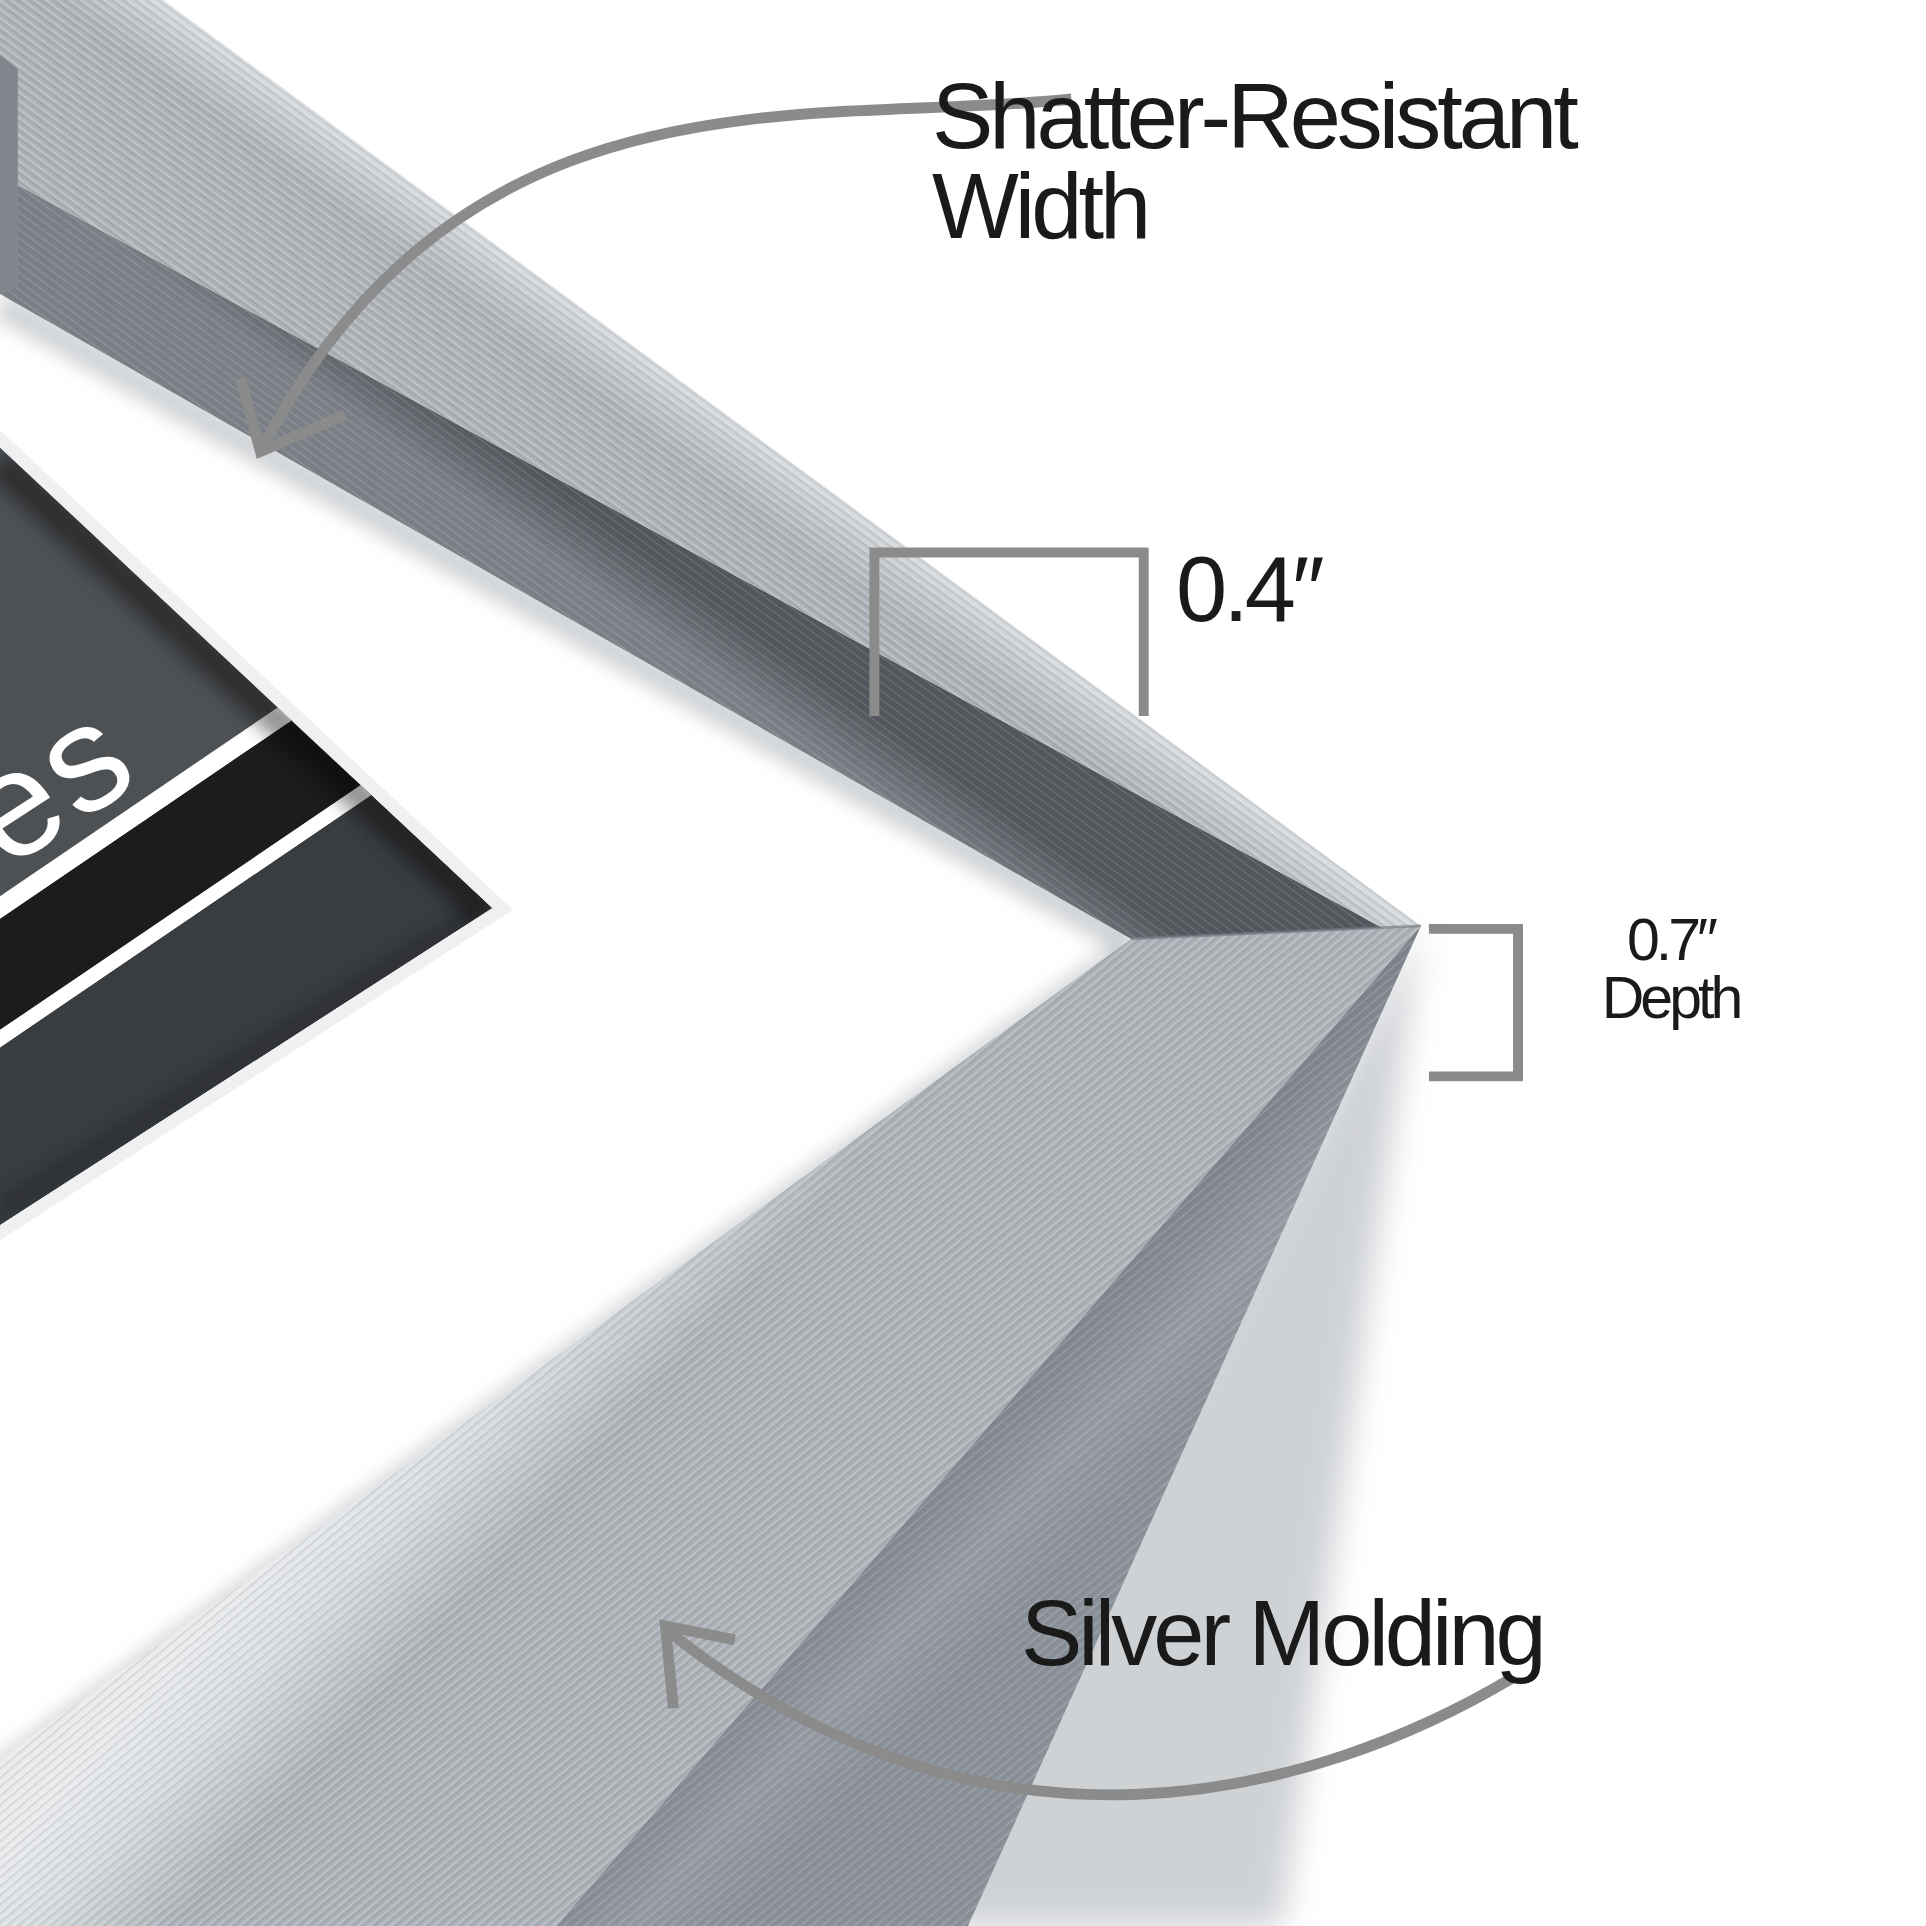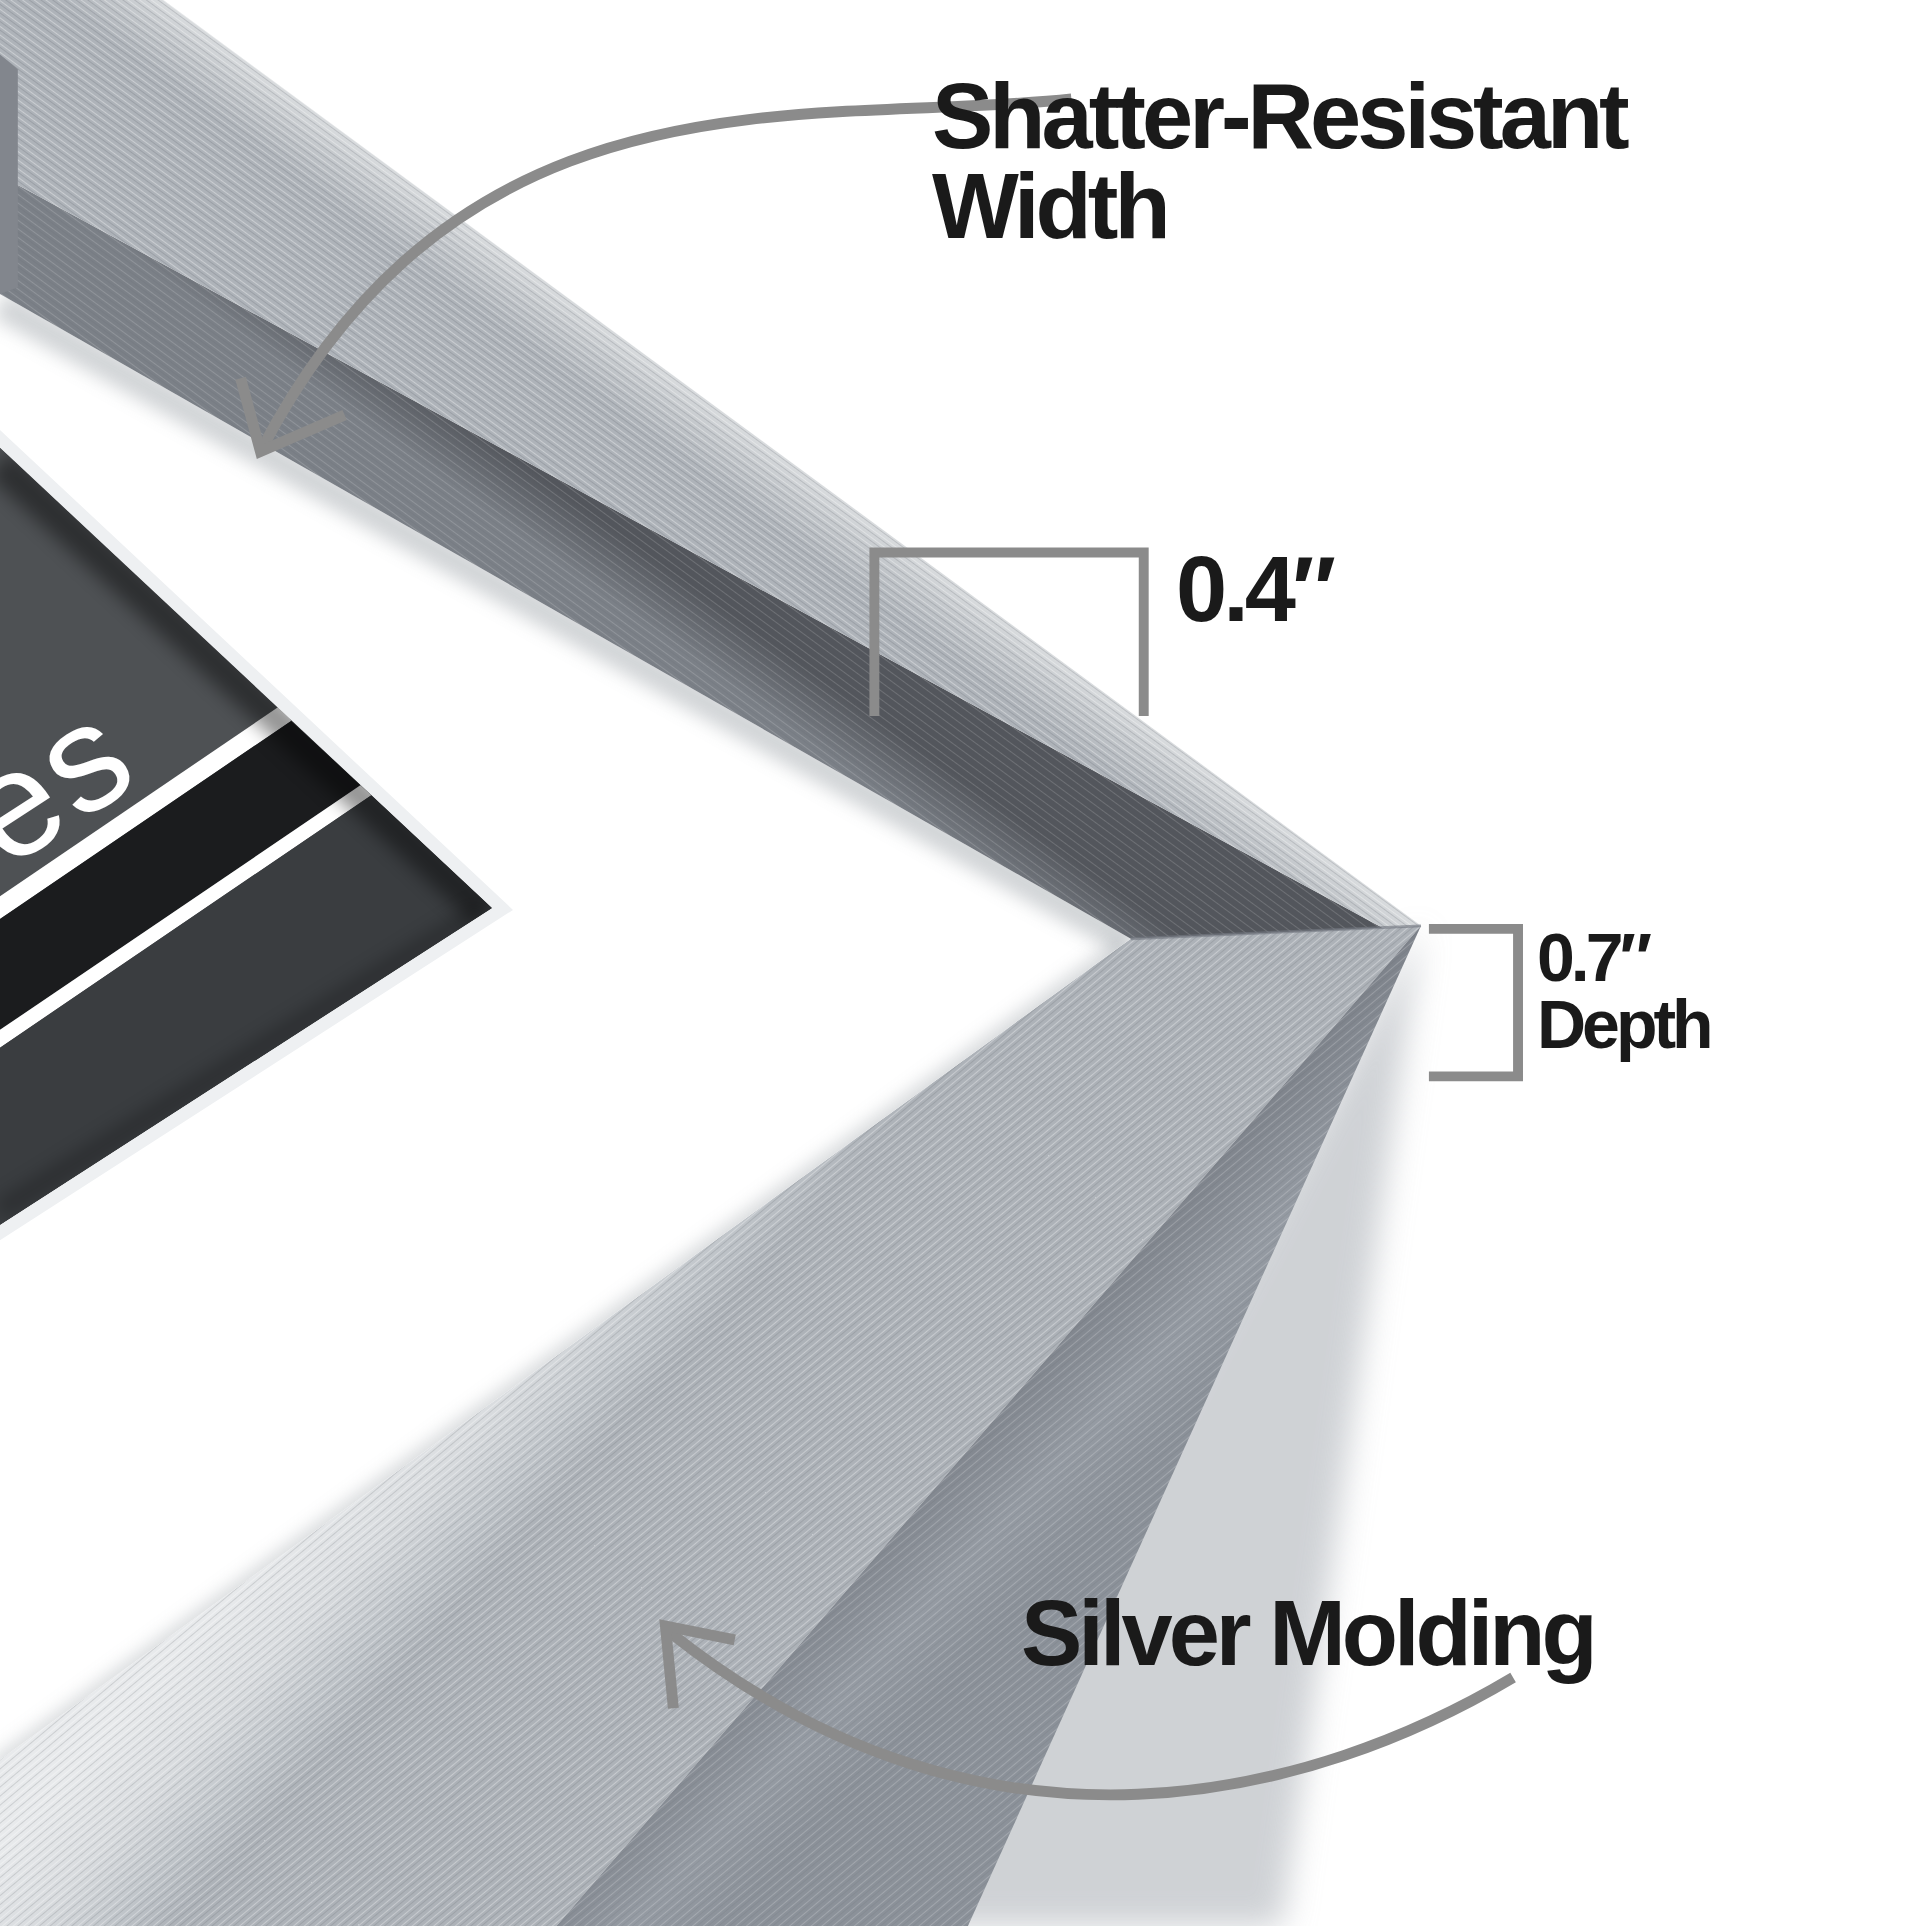--- a/index.html
+++ b/index.html
@@ -1,24 +1,24 @@
 <!DOCTYPE html>
 <html style="--background: #ffffff; --text: #1a1a1a; --annotation_gray: #8b8b8b; --silver_light: #e9ebec; --silver_mid: #c3c7cb; --silver_dark: #9ba0a6; --frame_side: #8b9199; --frame_inner_edge: #5a5e64; --mat: #ffffff; --mat_bevel: #eef0f2; --photo_gray: #4e5154; --photo_gray_dark: #3a3d40; --photo_black: #1b1c1e; --photo_stripe: #ffffff;"><head>
 <meta charset="utf-8">
 <style>
   html,body{margin:0;padding:0;background:#fff;}
   #canvas{position:relative;width:1927px;height:1927px;background:var(--background,#fff);
           overflow:hidden;font-family:"Liberation Sans",sans-serif;}
   #frame-svg{position:absolute;left:0;top:0;width:1927px;height:1927px;}
-  .label{position:absolute;color:var(--text,#1a1a1a);font-weight:700;line-height:0.98;
+  .label{position:absolute;color:var(--text,#1a1a1a);font-weight:400;line-height:0.98;
          letter-spacing:-4px;white-space:nowrap;}
   .label .ln{display:block;}
   #glass-label{left:932px;top:71px;font-size:92px;}
   #width-label{left:1176px;top:544px;width:267px;text-align:left;font-size:92px;}
-  #depth-label{left:1537px;top:912px;width:267px;font-size:68px;margin-top:12px;}
+  #depth-label{left:1537px;top:912px;width:267px;text-align:center;font-size:59px;}
   #molding-label{left:998px;top:1588px;font-size:92px;margin-left:23px;}
 </style>
 </head>
 <body>
 
 <div id="canvas">
 
   <svg id="frame-svg" viewBox="0 0 1946 1946">
     <defs>
       <linearGradient id="gradTopFace" gradientUnits="userSpaceOnUse" x1="700" y1="250" x2="594" y2="394">

